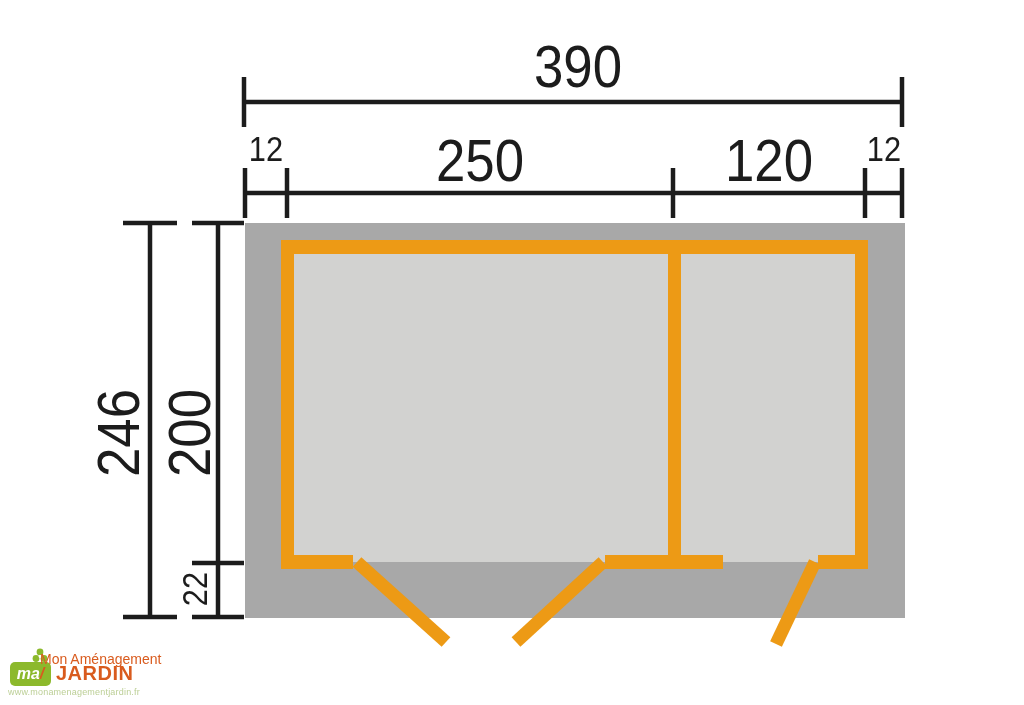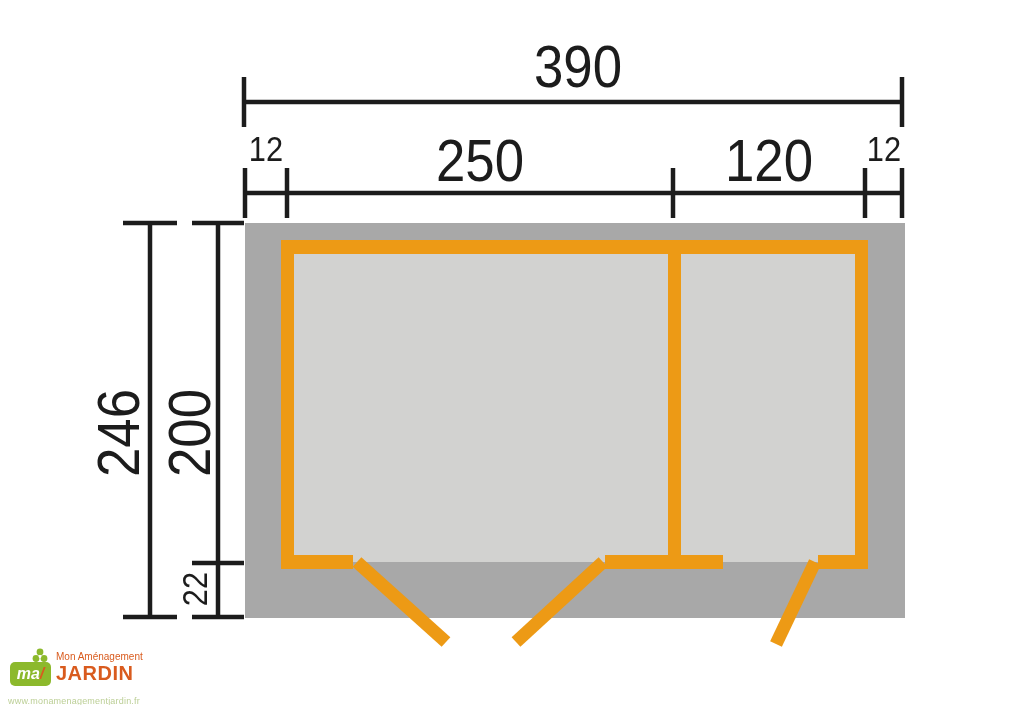--- a/index.html
+++ b/index.html
@@ -29,34 +29,33 @@
   .logo-square{
     position:absolute;left:2px;top:17px;width:41px;height:24px;
     background:var(--brand-green,#8cb92c);
     border-radius:5px;
     color:#ffffff;font-weight:700;font-style:italic;
     font-size:16px;text-align:center;line-height:23px;
   }
   .logo-square .tick{color:var(--brand-orange,#d95b1e);font-weight:700;}
   .logo-clover{position:absolute;left:24px;top:3px;}
   .logo-top{
-    position:absolute;left:48px;top:6px;
-    color:var(--brand-orange,#d95b1e);font-size:10px;font-weight:400;
+    position:absolute;left:32px;top:6px;
+    color:var(--brand-orange,#d95b1e);font-size:14px;font-weight:400;
     white-space:nowrap;
   }
   .logo-main{
     position:absolute;left:48px;top:17px;
     color:var(--brand-orange,#d95b1e);font-size:20px;font-weight:800;
     letter-spacing:0.5px;white-space:nowrap;
   }
   .logo-url{
     position:absolute;left:0px;top:42px;
     color:var(--url-green,#bccf96);font-size:9px;letter-spacing:0.2px;
     white-space:nowrap;
-    margin-top:9px;
   }
 </style>
 </head>
 <body>
 
 <div class="stage">
 
   <svg width="1024" height="705" viewBox="0 0 1024 705">
 
     <rect x="245" y="223" width="660" height="395" style="fill:var(--ground-gray,#A8A8A8)"></rect>

